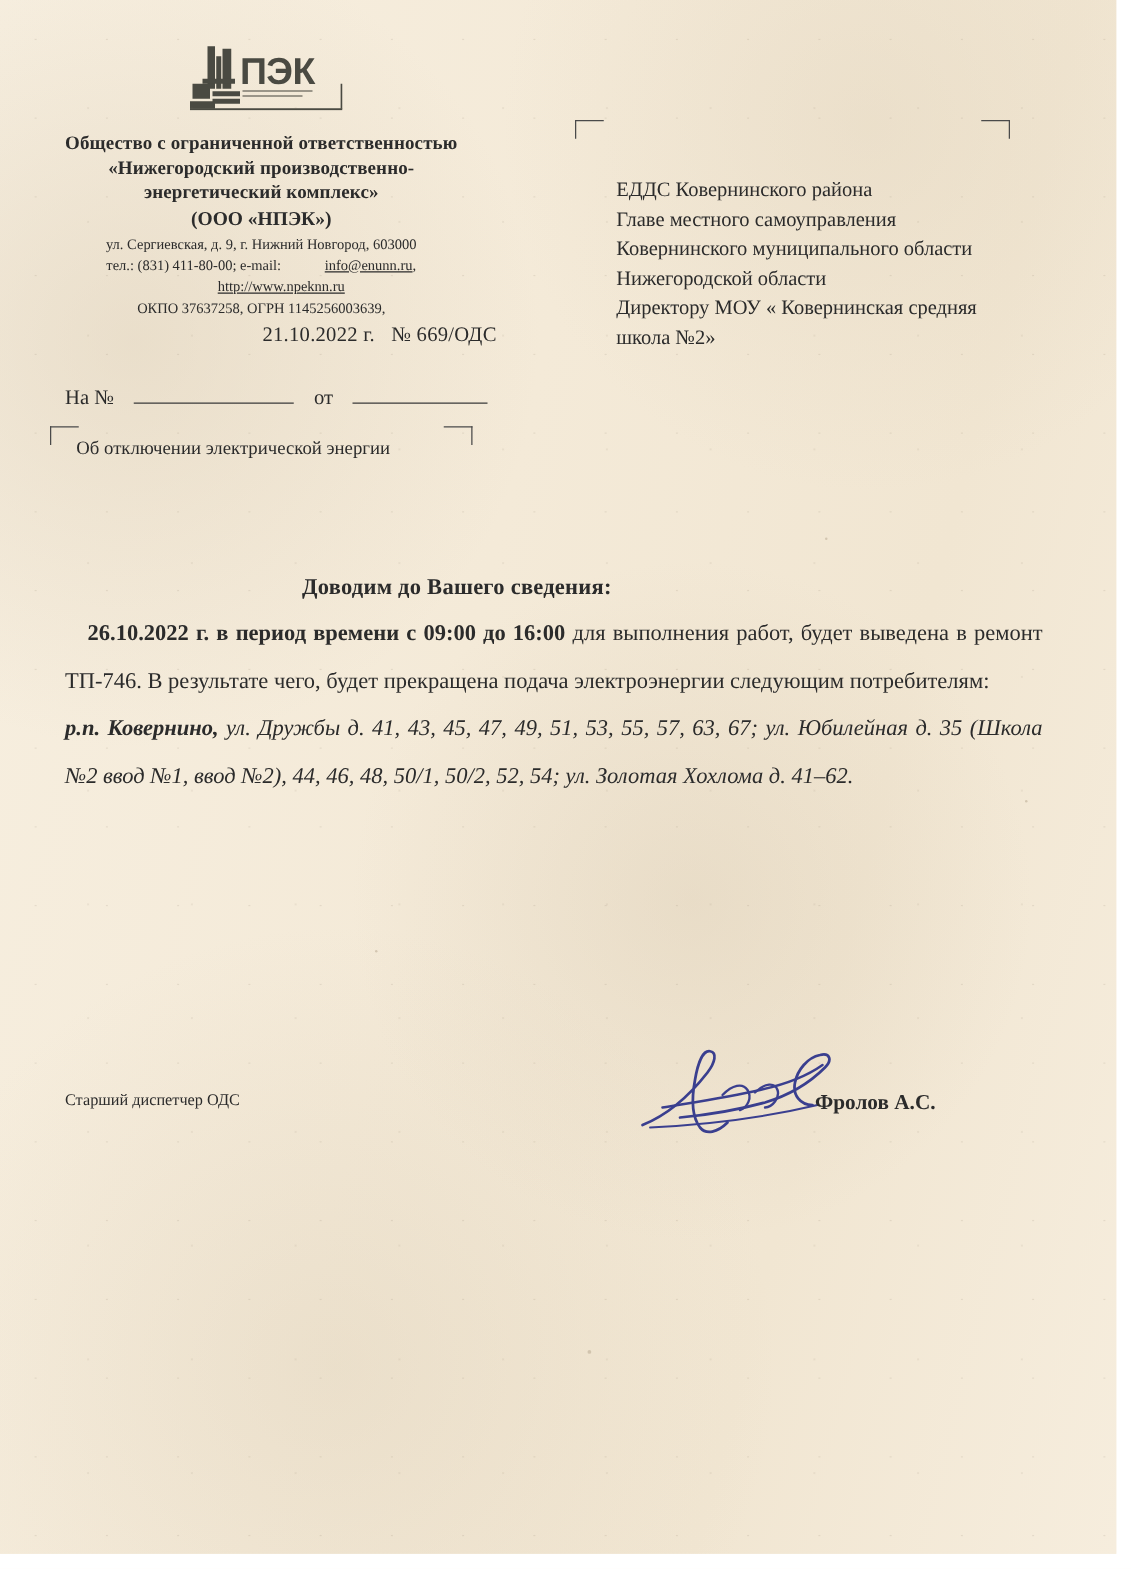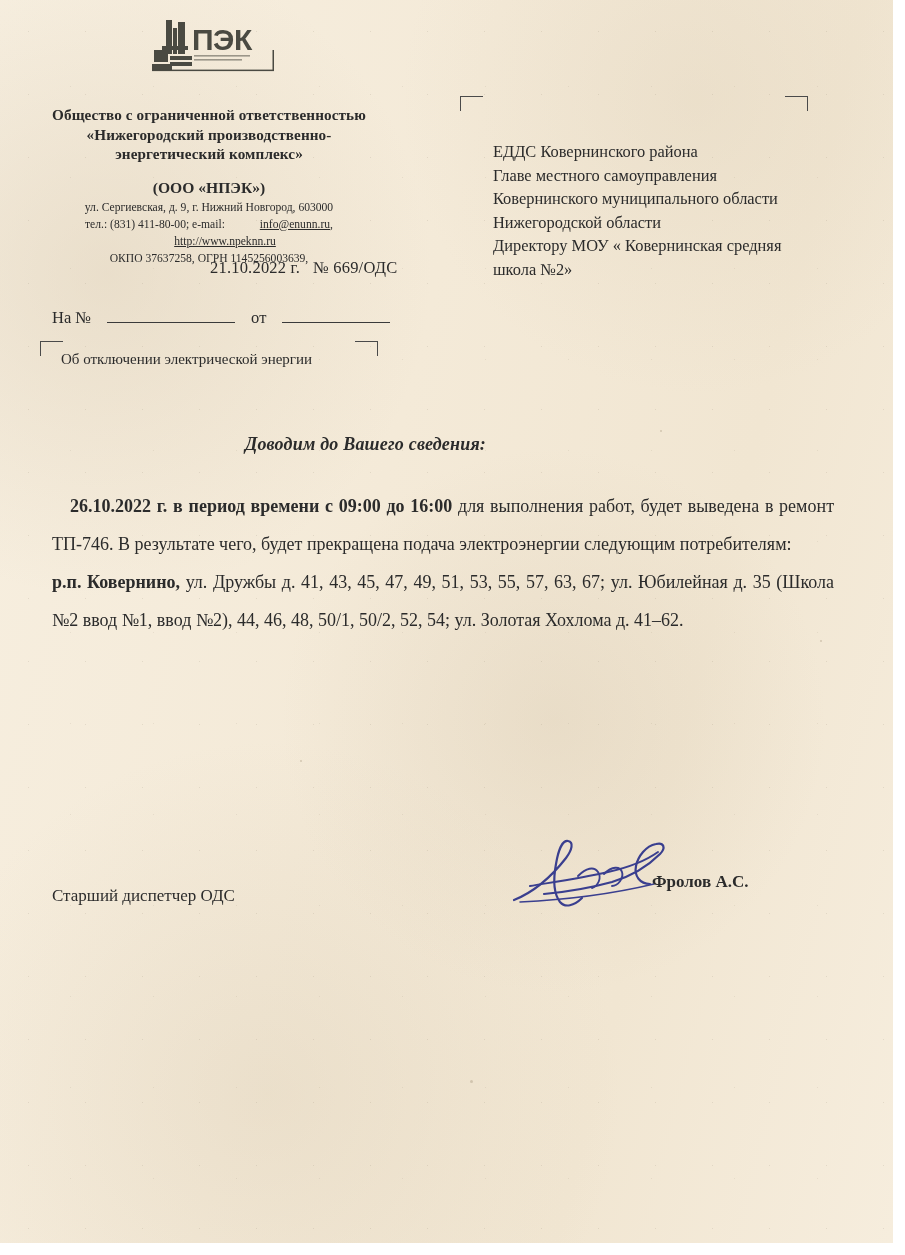--- a/index.html
+++ b/index.html
@@ -40,42 +40,42 @@
       radial-gradient(circle, rgba(120,105,85,.30) 0.6px, transparent 0.9px),
       radial-gradient(circle, rgba(120,105,85,.22) 0.5px, transparent 0.8px);
     background-size: 57px 63px, 83px 91px;
     background-position: 0 0, 29px 41px;
   }
 
   
   .logo-wrap {
     position: absolute;
     left: 152px;
-    top: 16px;
+    top: 33px;
     width: 122px;
     height: 62px;
   }
   .company-block {
     position: absolute;
     left: 34px;
     top: 105px;
     width: 350px;
     text-align: center;
   }
   .company-name {
     font-weight: bold;
     font-size: 15.2px;
     line-height: 19.5px;
     letter-spacing: .1px;
   }
   .company-short {
     font-weight: bold;
     font-size: 15.6px;
     line-height: 21px;
-    margin-top: 13px;
+    margin-top: 1px;
   }
   .contact {
     font-size: 11.6px;
     line-height: 14.2px;
     margin-top: 3px;
   }
   .link {
     text-decoration: underline;
     padding-left: 32px;
   }
@@ -146,51 +146,49 @@
     font-size: 16.4px;
     line-height: 23.6px;
     width: 310px;
     margin-top: 18px;
   }
 
   
   .heading {
     position: absolute;
     left: 0;
-    top: 434px;
+    top: 459px;
     width: 731px;
     text-align: center;
     font-weight: bold;
     font-size: 18px;
     letter-spacing: .2px;
-    font-style: italic;
   }
   .body {
     position: absolute;
     left: 52px;
     top: 487px;
     width: 782px;
     font-size: 18px;
     line-height: 38px;
   }
   .body p {
     margin: 0;
     text-align: justify;
   }
   .p-intro  { text-indent: 18px; }
   .b { font-weight: bold; }
-  .nowrap-list { text-align: left; }
+  .nowrap-list { text-align: left; font-style: italic; }
 
   
   .sig-title {
     position: absolute;
     left: 52px;
     top: 872px;
-    font-size: 17px;
-    margin-top: 14px;
+    font-size: 13px;
   }
   .sig-name {
     position: absolute;
     left: 652px;
     top: 872px;
     font-size: 17px;
     font-weight: bold;
   }
   .sig-mark {
     position: absolute;

